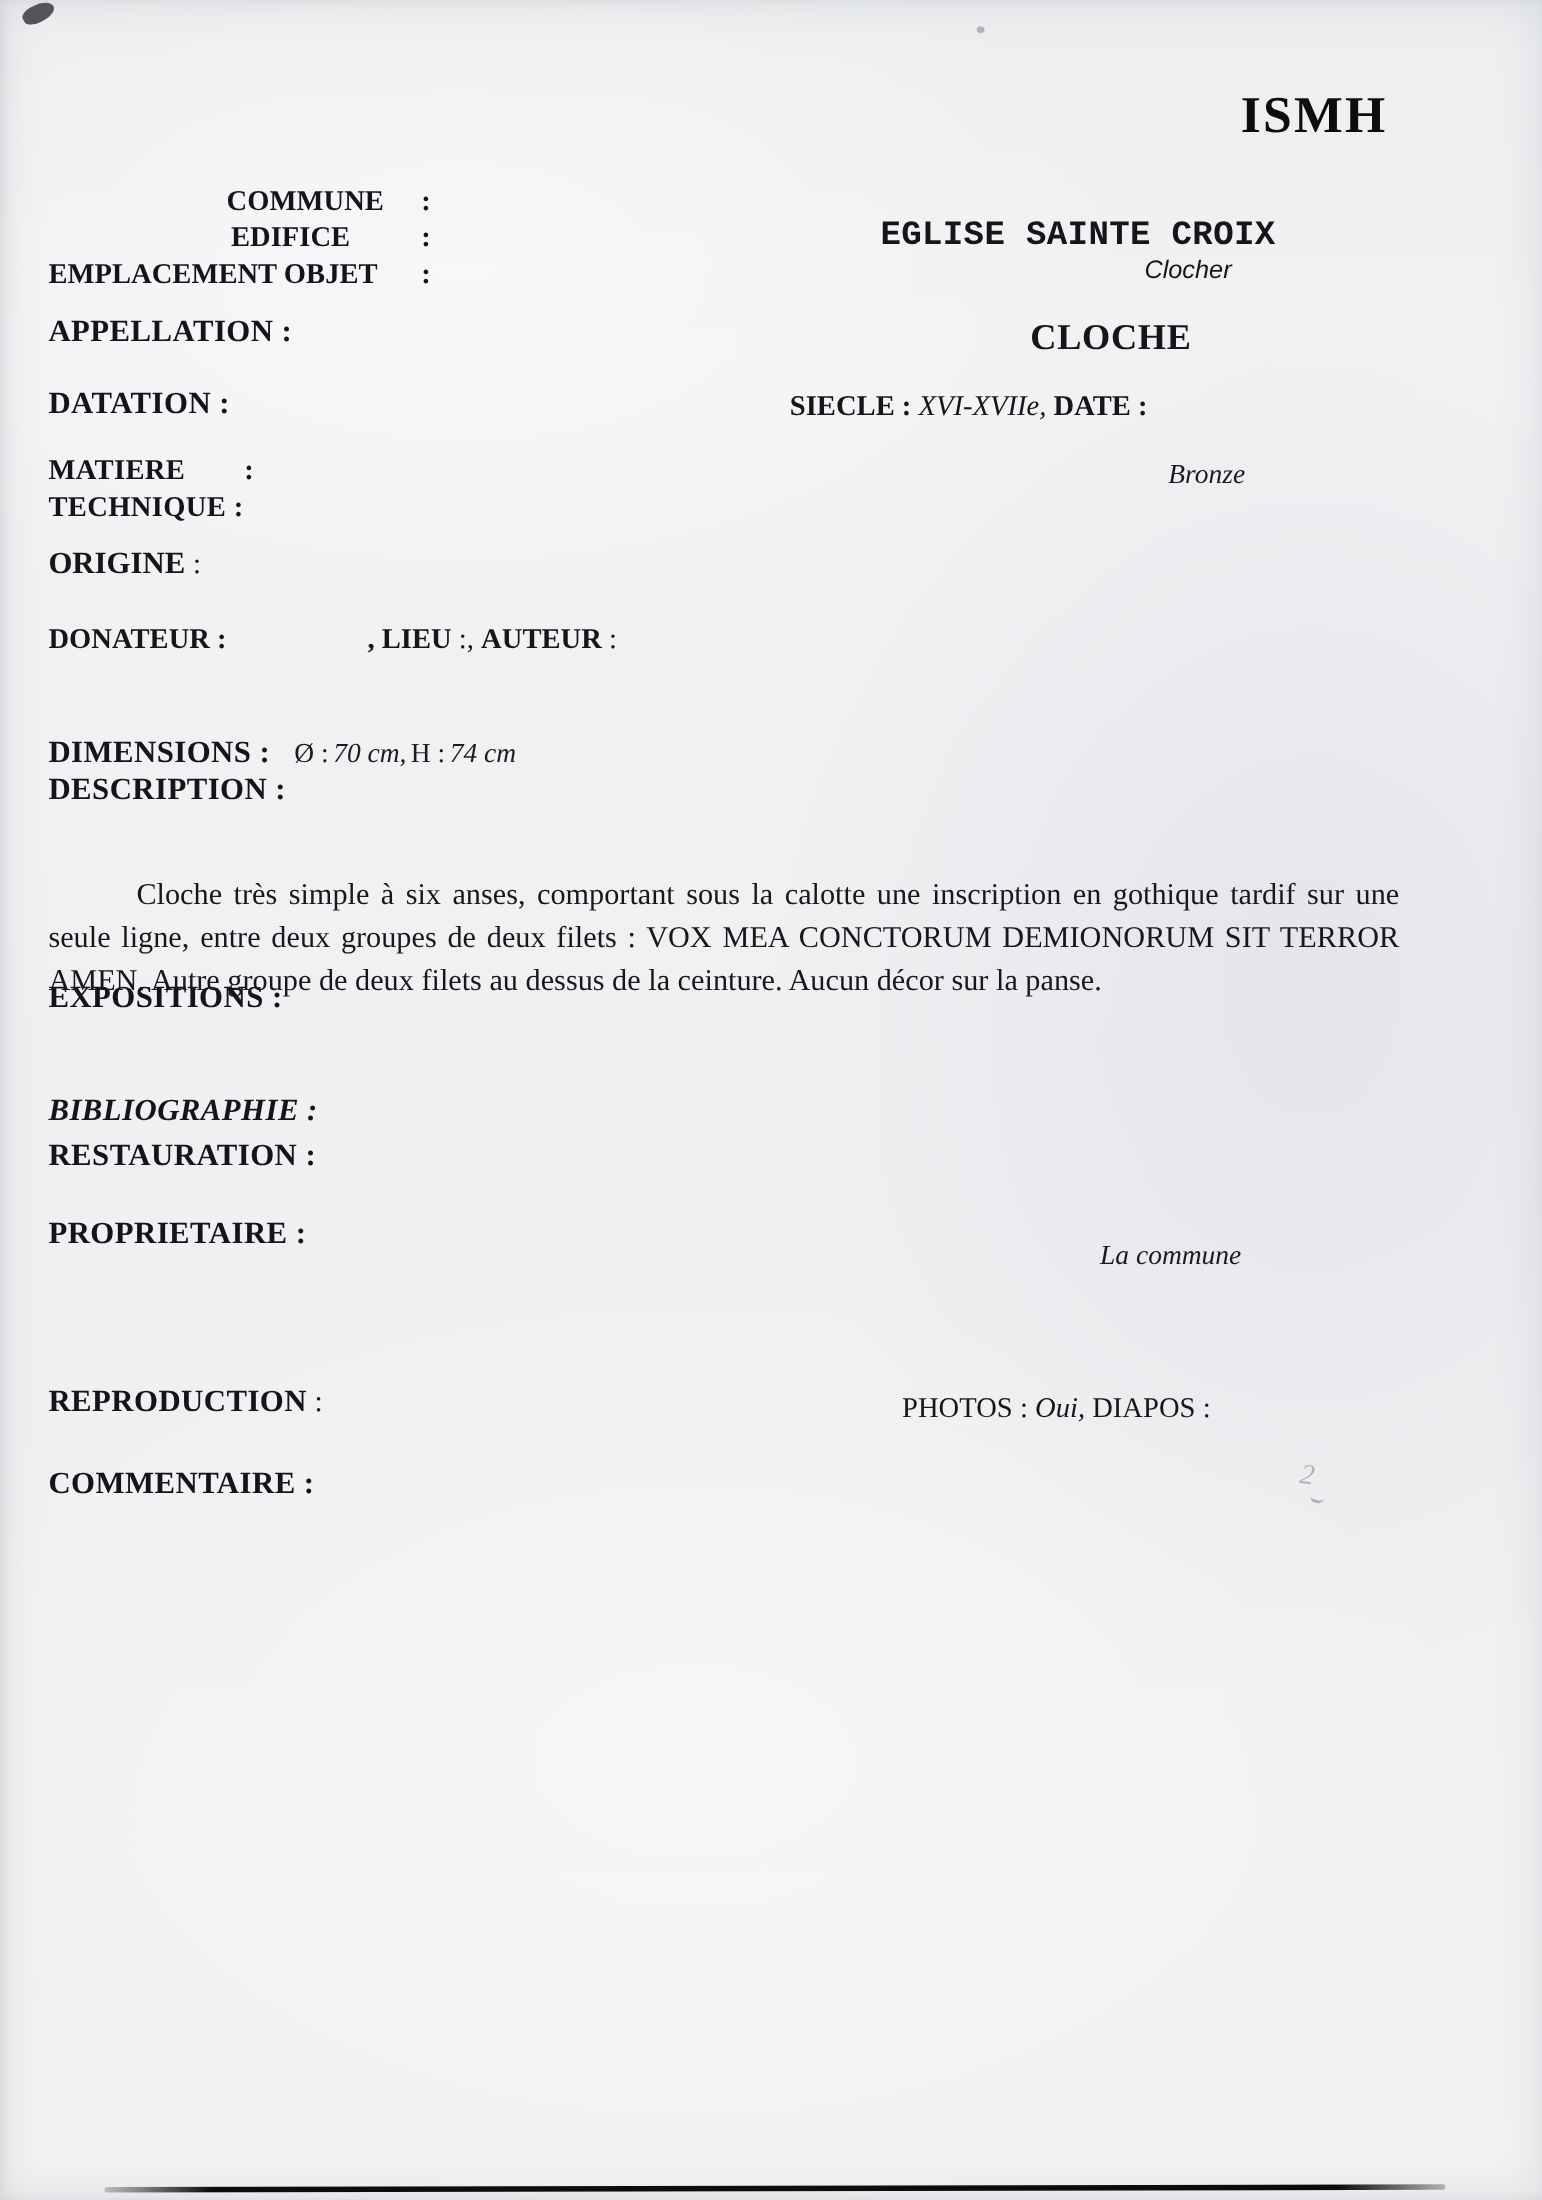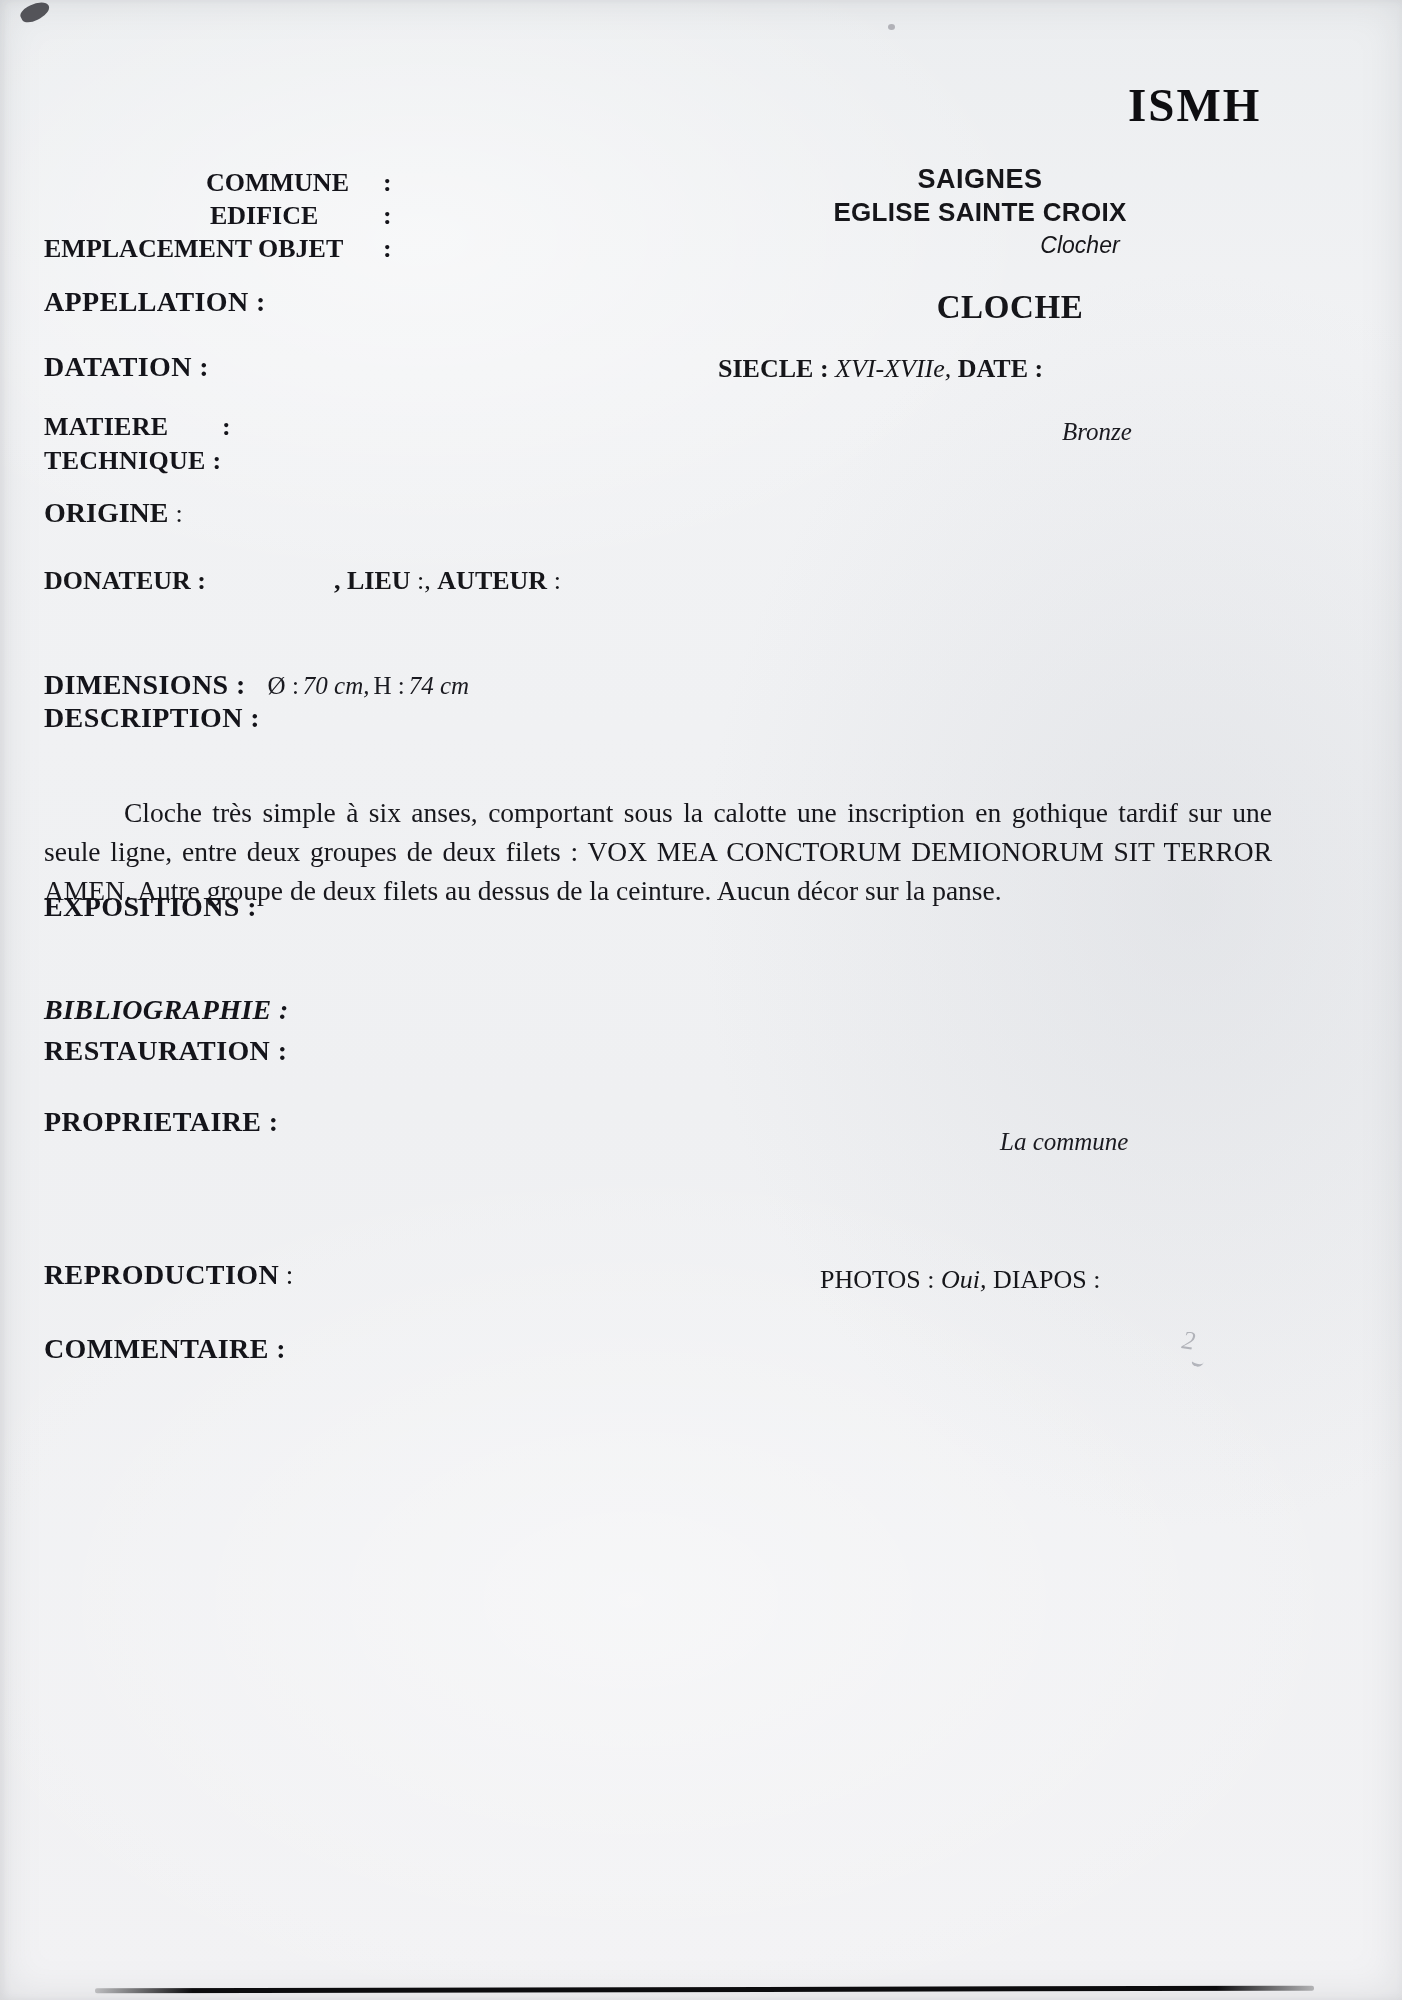--- a/index.html
+++ b/index.html
@@ -76,22 +76,21 @@
 
   <div class="abs idrow serif-bold" style="left:206px;top:168px;">COMMUNE</div>
   <div class="abs idrow serif-bold" style="left:383px;top:168px;">:</div>
 
   <div class="abs idrow serif-bold" style="left:210px;top:201px;">EDIFICE</div>
   <div class="abs idrow serif-bold" style="left:383px;top:201px;">:</div>
 
   <div class="abs idrow serif-bold" style="left:44px;top:234px;">EMPLACEMENT OBJET</div>
   <div class="abs idrow serif-bold" style="left:383px;top:234px;">:</div>
 
-  <div class="abs sans-bold" style="left:730px;top:164px;width:500px;text-align:center;font-size:27px;letter-spacing:.5px;">SAIGNES</div>
-  <div class="abs sans-bold" style="left:730px;top:197px;width:500px;text-align:center;font-size:26px;letter-spacing:.3px;">EGLISE SAINTE CROIX</div>
+  <div class="abs sans-bold" style="left:730px;top:197px;width:500px;text-align:center;font-size:31px;letter-spacing:.3px;font-family:Liberation Mono, monospace;">EGLISE SAINTE CROIX</div>
   <div class="abs sans-italic" style="left:830px;top:232px;width:500px;text-align:center;font-size:23px;">Clocher</div>
 
   <div class="abs lbl serif-bold" style="left:44px;top:286px;">APPELLATION :</div>
   <div class="abs serif-bold" style="left:760px;top:289px;width:500px;text-align:center;font-size:33px;letter-spacing:.6px;">CLOCHE</div>
 
   <div class="abs lbl serif-bold" style="left:44px;top:351px;">DATATION :</div>
   <div class="abs" style="left:718px;top:354px;font-size:26px;">
     <span class="serif-bold">SIECLE :</span>
     <span class="serif ital">XVI-XVIIe,</span>
     <span class="serif-bold">DATE :</span>

